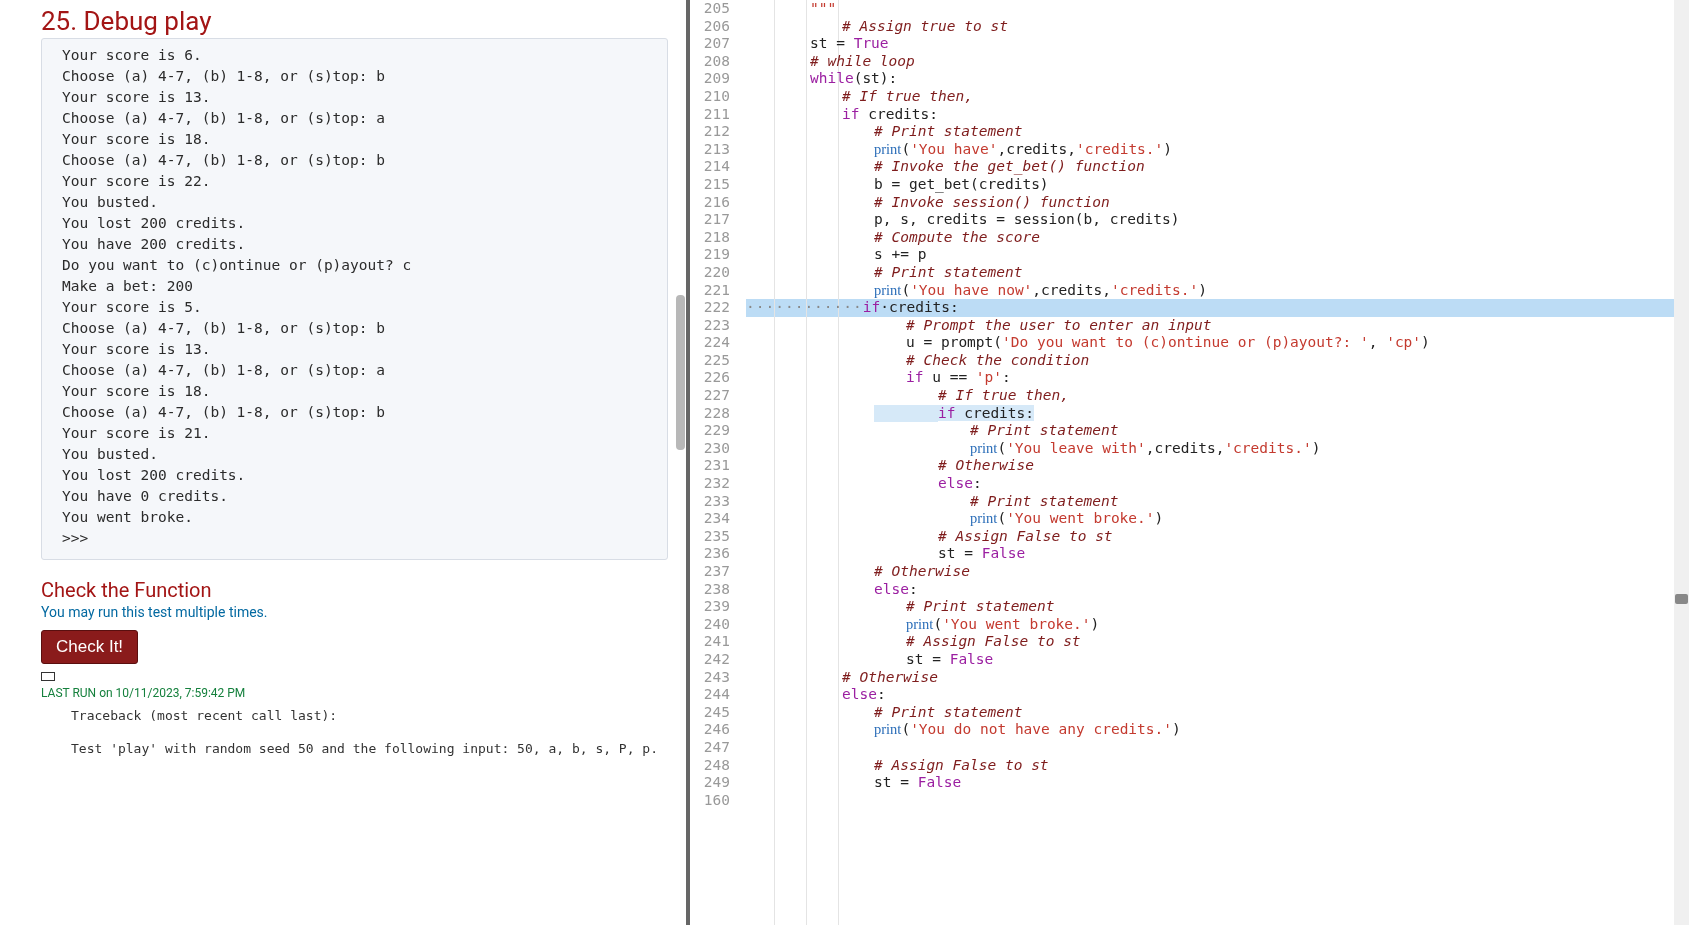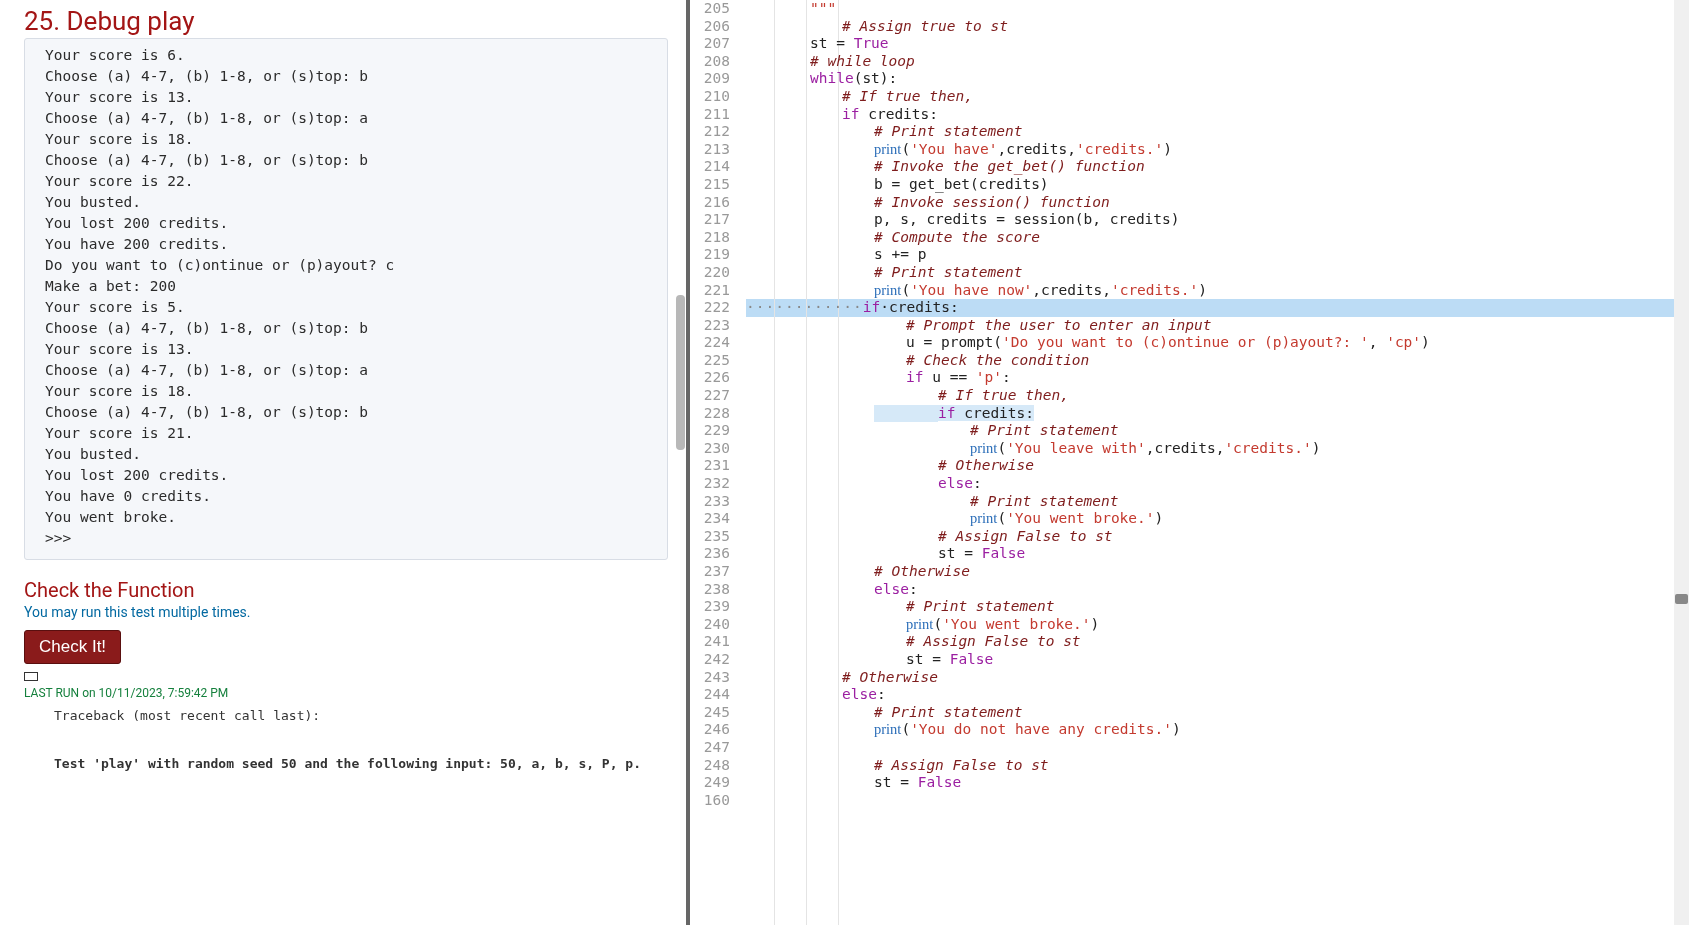--- a/index.html
+++ b/index.html
@@ -10,21 +10,21 @@
   height: 925px;
   width: 1689px;
   overflow: hidden;
   background: #fff;
 }
 .left-pane {
   width: 690px;
   border-right: 4px solid #666;
   overflow-y: auto;
   position: relative;
-  padding: 0 0 20px 0;
+  padding: 0 0 20px 17px;
 }
 .left-inner { padding: 0 18px 0 24px; }
 .title {
   font-size: 26px;
   font-weight: 400;
   color: #a31515;
   margin: 6px 0 0 0;
 }
 .console-output {
   background: #f5f7fa;
@@ -90,21 +90,21 @@
 .fail-icon::before { transform: rotate(45deg); }
 .fail-icon::after { transform: rotate(-45deg); }
 .err-block {
   font-family: "Menlo","Consolas","DejaVu Sans Mono",monospace;
   font-size: 13px;
   color: #333;
   margin-top: 4px;
 }
 .err-first { display:flex; align-items:center; margin-top:4px;}
 .err-indent { margin-left: 30px; margin-top: 8px; white-space: pre; }
-.err-indent.test-line { margin-top: 33px; font-weight: bold; }
+.err-indent.test-line { margin-top: 18px; }
 .left-scrollbar {
   position: absolute;
   right: 1px;
   top: 295px;
   width: 9px;
   height: 155px;
   background: #b8b8b8;
   border-radius: 4px;
 }
 

